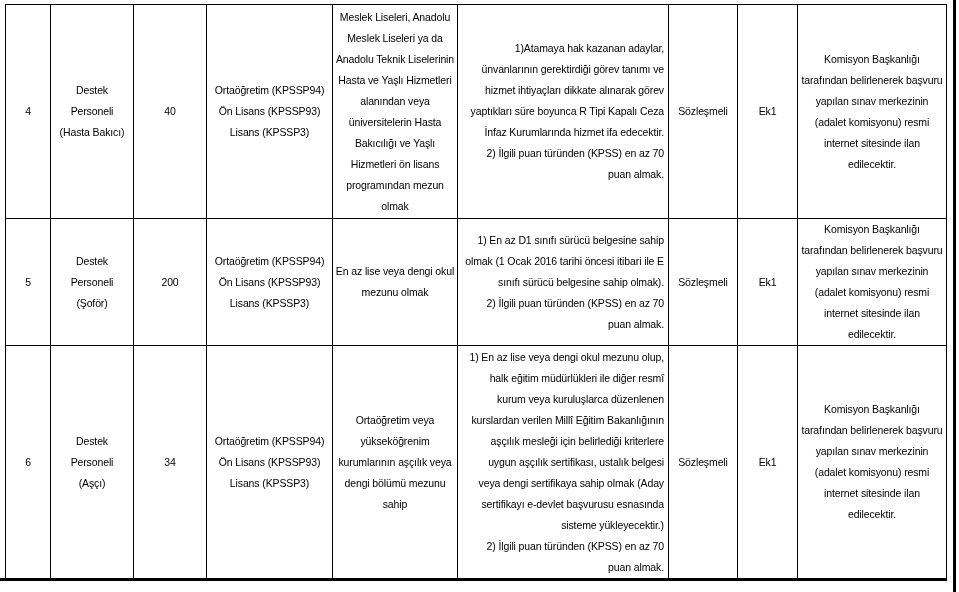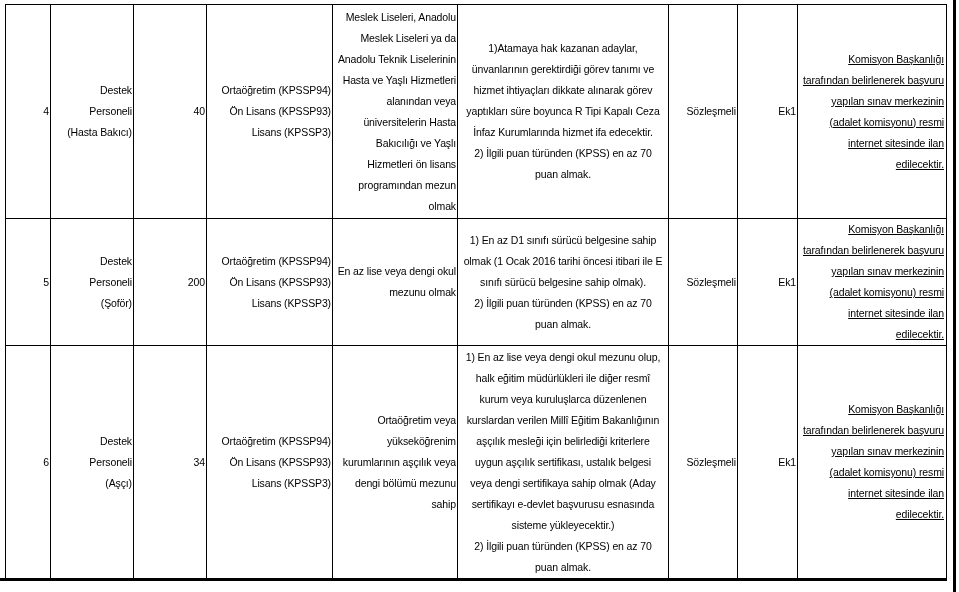--- a/index.html
+++ b/index.html
@@ -27,32 +27,31 @@
     table-layout: fixed;
     font-family: "Liberation Sans", "DejaVu Sans", sans-serif;
     font-size: 10.5px;
     line-height: 21px;
     letter-spacing: -0.12px;
     color: #000000;
   }
   table.jobs td {
     border: 1.4px solid #000000;
     vertical-align: middle;
-    text-align: right;
+    text-align: center;
     white-space: pre-line;
     overflow: hidden;
     padding: 0 1px;
   }
   table.jobs td.left {
-    text-align: center;
+    text-align: right;
     padding: 0 4px;
   }
   table.jobs td.pad2 {
     padding: 0 2px;
-    text-decoration: underline;
   }
   tr.r4 { height: 214px; }
   tr.r5 { height: 127px; }
   tr.r6 { height: 233px; }
   .bottom-rule {
     position: absolute;
     left: 0;
     top: 578px;
     width: 947px;
     height: 3px;

